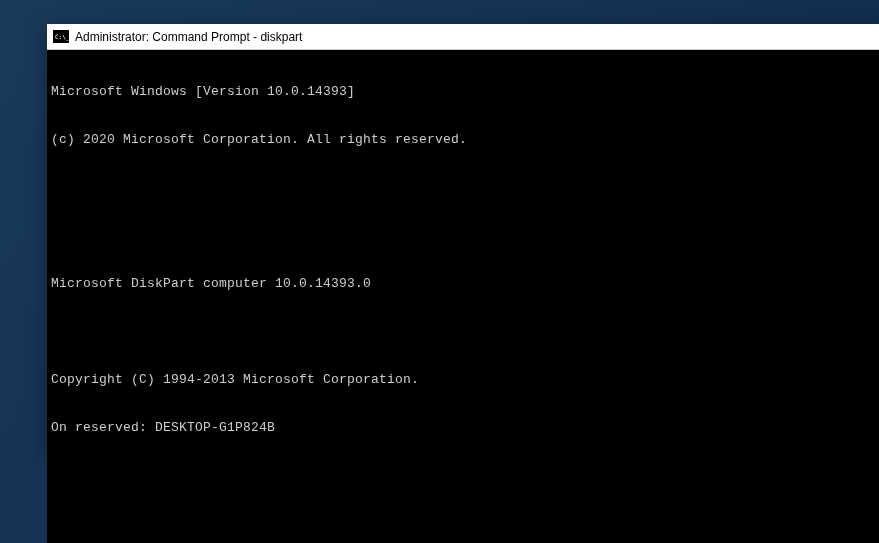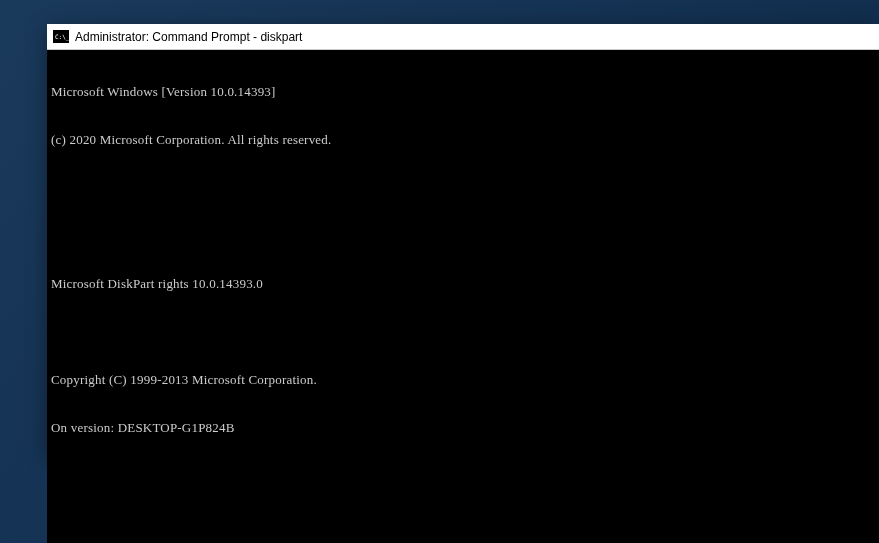--- a/index.html
+++ b/index.html
@@ -58,40 +58,39 @@
       color: #ccc;
       font-family: "Consolas", "Courier New", monospace;
       font-size: 13px;
       line-height: 16px;
       padding: 2px 4px;
       white-space: pre;
       letter-spacing: 0.2px;
     }
     .terminal-line {
       min-height: 16px;
-      font-family: Liberation Serif, serif;
     }
   </style>
 </head>
 <body>
 
 <div class="window">
   <div class="titlebar">
     <div class="titlebar-icon"></div>
     <span class="titlebar-text">Administrator: Command Prompt - diskpart</span>
   </div>
   <div class="terminal">
     <div class="terminal-line">Microsoft Windows [Version 10.0.14393]</div>
     <div class="terminal-line">(c) 2020 Microsoft Corporation. All rights reserved.</div>
     <div class="terminal-line"></div>
     <div class="terminal-line"></div>
-    <div class="terminal-line">Microsoft DiskPart rights 10.0.14393.0</div>
+    <div class="terminal-line">Microsoft DiskPart computer 10.0.14393.0</div>
     <div class="terminal-line"></div>
-    <div class="terminal-line">Copyright (C) 1999-2013 Microsoft Corporation.</div>
-    <div class="terminal-line">On version: DESKTOP-G1P824B</div>
+    <div class="terminal-line">Copyright (C) 1994-2013 Microsoft Corporation.</div>
+    <div class="terminal-line">On reserved: DESKTOP-G1P824B</div>
     <div class="terminal-line"></div>
     
     
     
     
     
     
     
     
     

